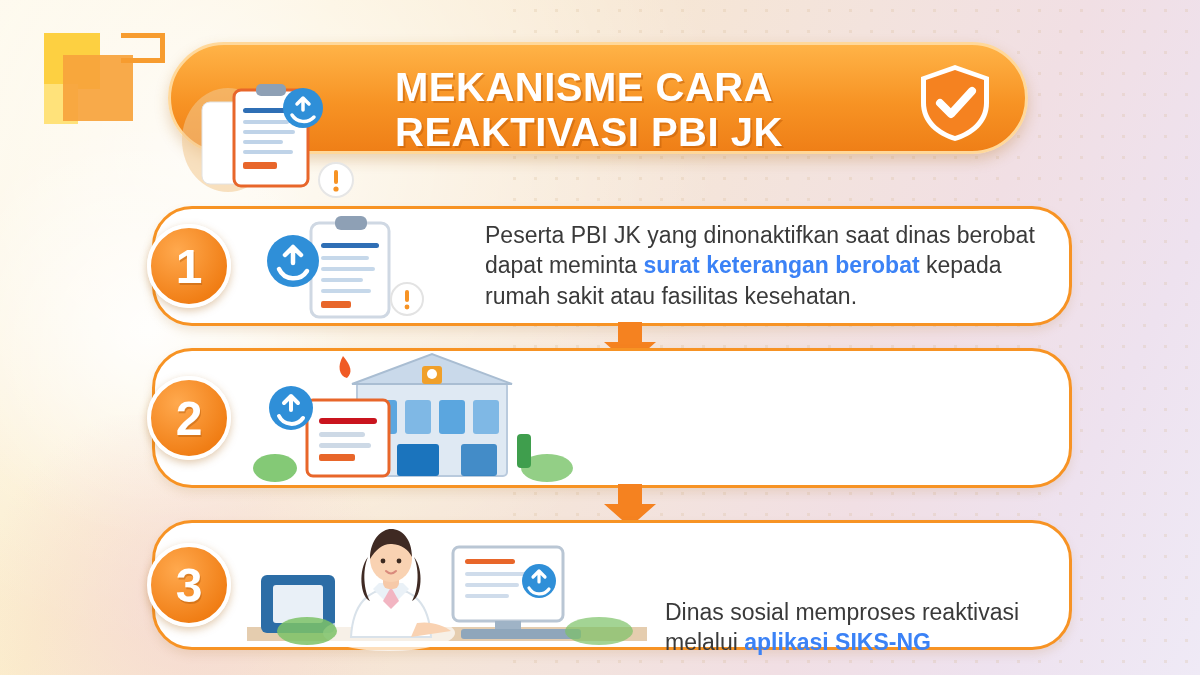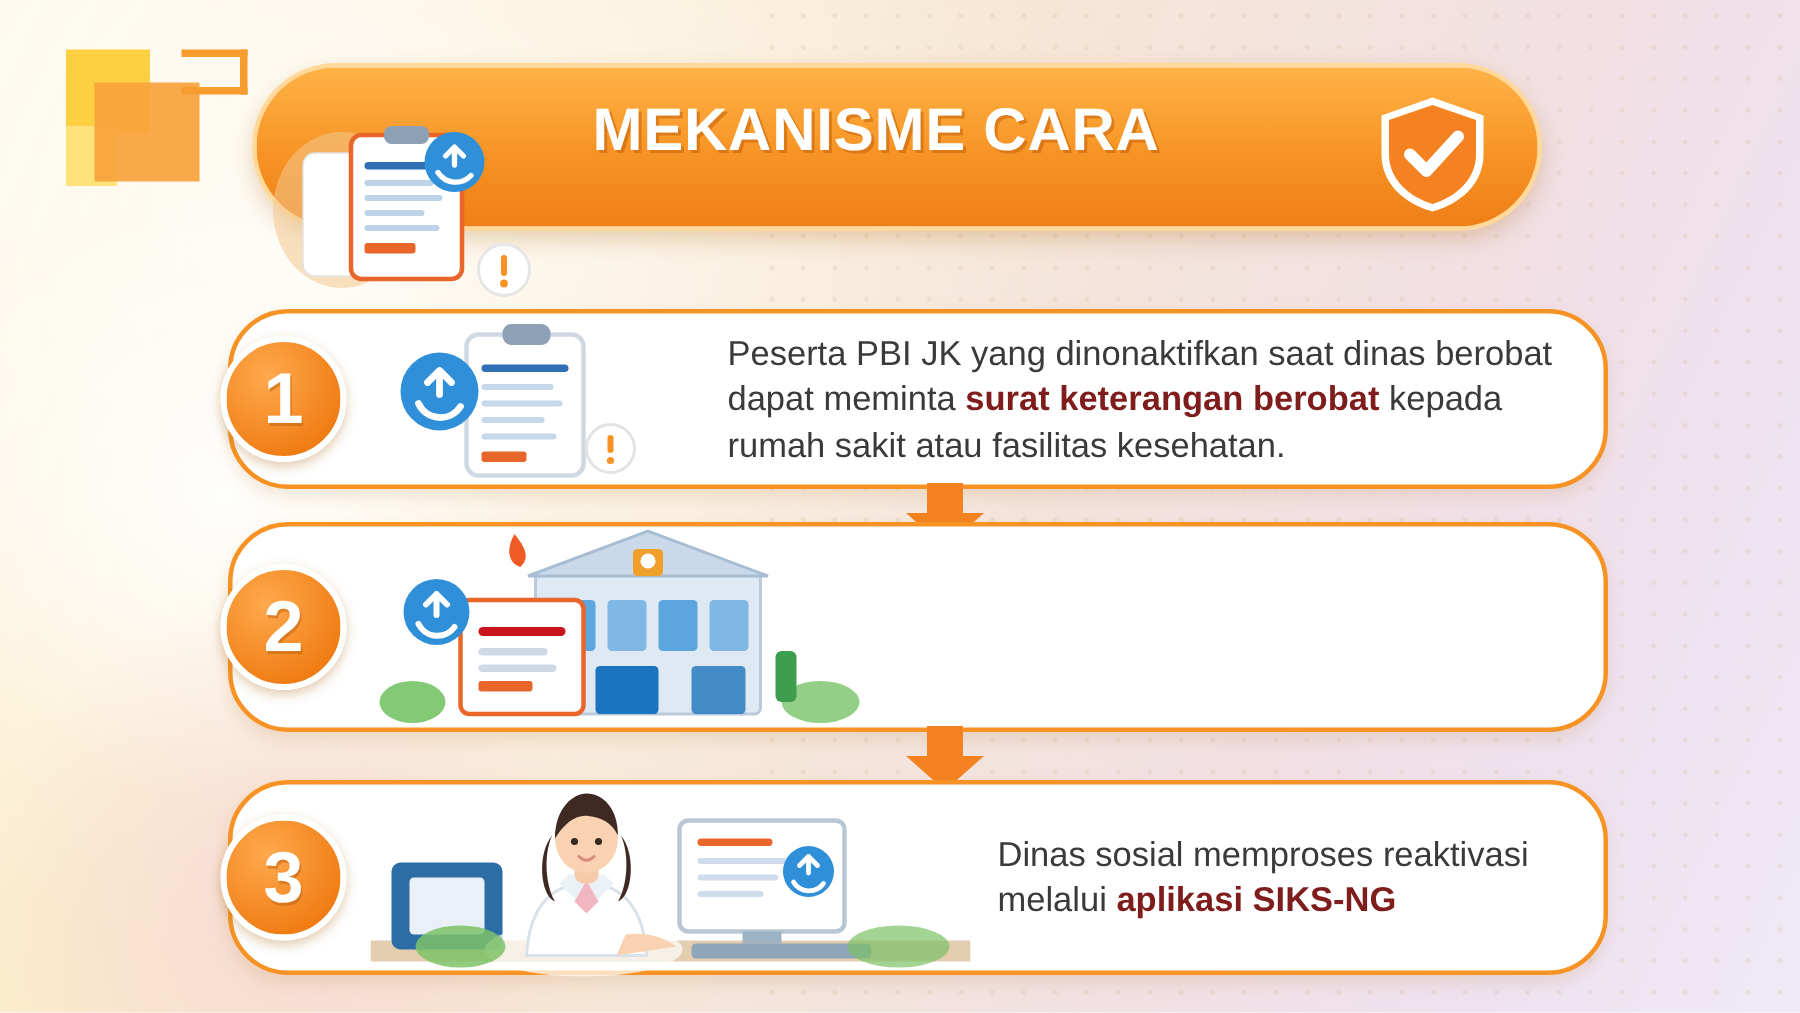--- a/index.html
+++ b/index.html
@@ -83,22 +83,22 @@
     color: #fff; font-size: 48px; font-weight: 800;
     display: flex; align-items: center; justify-content: center;
     text-shadow: 1px 2px 0 rgba(180,90,10,.45);
   }
   .step-text {
     position: absolute; top: 50%; transform: translateY(-50%);
     color: #3a3a3a; font-size: 23px; line-height: 1.32;
   }
   .step1 .step-text { left: 330px; right: 34px; }
   .step2 .step-text { left: 440px; right: 34px; }
-  .step3 .step-text { left: 510px; right: 34px; }
-  .step-text b { font-weight: 700; color: #7f1d1d; }
+  .step3 .step-text { left: 510px; right: 34px; margin-top: 42px; }
+  .step-text b { font-weight: 700; color: #3b82f6; }
 
   .illu { position: absolute; top: 50%; transform: translateY(-50%); }
   .illu1 { left: 92px; width: 220px; height: 118px; }
   .illu2 { left: 92px; width: 330px; height: 140px; }
   .illu3 { left: 92px; width: 400px; height: 132px; }
 
   
   .arrow { position: absolute; left: 600px; width: 60px; height: 44px; }
   .arrow1 { top: 322px; }
   .arrow2 { top: 484px; }
@@ -111,20 +111,21 @@
 <div class="glowPink"></div>
 
 <div class="sq sq1"></div>
 <div class="sq sq4"></div>
 <div class="sq sq2"></div>
 <div class="sq sq3"></div>
 
 <div class="header">
   <div class="header-title">
     <div>MEKANISME CARA</div>
+    <div>REAKTIVASI PBI JK</div>
   </div>
   <svg class="shield" viewBox="0 0 76 80">
     <path d="M38 2 L72 14 V40 C72 60 56 73 38 78 C20 73 4 60 4 40 V14 Z" fill="#ffffff"></path>
     <path d="M38 7 L67 17 V40 C67 57 53 68.5 38 73 C23 68.5 9 57 9 40 V17 Z" fill="#f58220"></path>
     <path d="M23 40 L34 51 L55 28" fill="none" stroke="#ffffff" stroke-width="8" stroke-linecap="round" stroke-linejoin="round"></path>
   </svg>
 </div>
 
 <svg class="doc-illu" viewBox="0 0 220 140">
   <ellipse cx="52" cy="78" rx="46" ry="52" fill="#f3c98f" opacity=".55"></ellipse>

